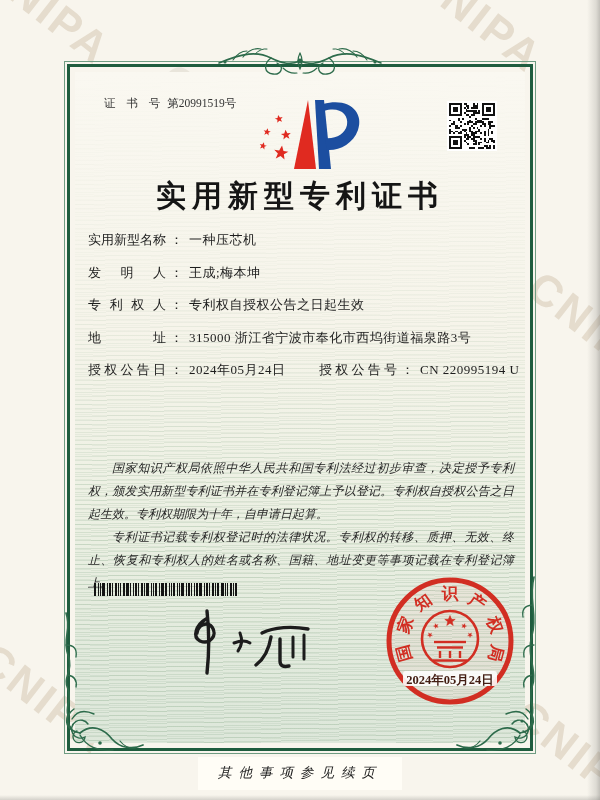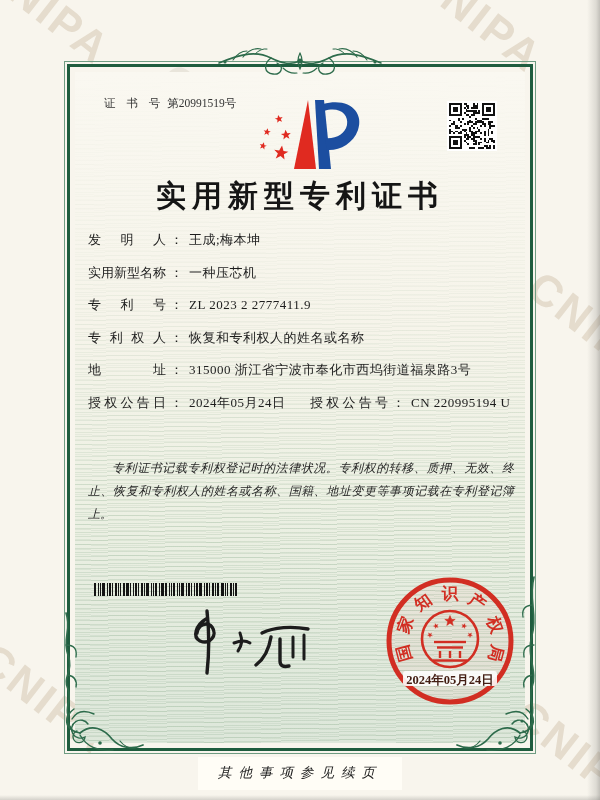--- a/index.html
+++ b/index.html
@@ -33,21 +33,21 @@
   .logo{position:absolute;left:254px;top:97px;}
   .qr{position:absolute;left:447px;top:101px;width:46px;height:46px;background:#fff;padding:2px;}
   .title{position:absolute;left:65px;top:176px;width:470px;text-align:center;
          font-size:30px;font-weight:700;letter-spacing:6px;color:#151515;}
   .rows{position:absolute;left:88px;top:230px;width:428px;font-size:13px;color:#1d1d1d;}
   .frow{margin-bottom:12.5px;height:20px;line-height:20px;white-space:nowrap;}
   .flabel{display:inline-block;width:78px;text-align:justify;text-align-last:justify;vertical-align:top;}
   .fcolon{display:inline-block;margin:0 6px 0 4px;}
   .fvalue{letter-spacing:.5px;}
   .grantrow{position:relative;margin-top:0;}
-  .grant2{position:absolute;left:222px;top:0;white-space:nowrap;}
+  .grant2{position:absolute;left:231px;top:0;white-space:nowrap;}
   .legal{position:absolute;left:88px;top:457px;width:426px;font-size:12px;line-height:1.92;
          text-align:justify;font-style:italic;color:#272727;}
   .legal p{margin:0;text-indent:2em;}
   .barcode{position:absolute;left:94px;top:583px;width:152px;height:13px;display:flex;align-items:stretch;overflow:hidden;}
   .barcode div{background:#141414;height:100%;}
   .signer{position:absolute;left:95px;top:633px;font-size:13.5px;color:#1b1b1b;line-height:27px;font-weight:500;}
   .sig{position:absolute;left:176px;top:603px;}
   .seal{position:absolute;left:384px;top:575px;mix-blend-mode:multiply;opacity:.95;}
   .pagenum{position:absolute;left:65px;top:727px;width:470px;text-align:center;font-size:10.5px;
            letter-spacing:1px;color:#3c3c3c;}
@@ -334,43 +334,41 @@
         <rect x="20" y="24" width="1" height="1" fill="#111"></rect>
         <rect x="21" y="24" width="1" height="1" fill="#111"></rect>
         <rect x="22" y="24" width="1" height="1" fill="#111"></rect>
         <rect x="24" y="24" width="1" height="1" fill="#111"></rect>
       </svg>
 
     <div class="title">实用新型专利证书</div>
 
     <div class="rows">
       <div class="frow">
+        <span class="flabel">实用新型名称</span><span class="fcolon">：</span><span class="fvalue">一种压芯机</span>
+      </div>
+      <div class="frow">
         <span class="flabel">发明人</span><span class="fcolon">：</span><span class="fvalue">王成;梅本坤</span>
       </div>
       <div class="frow">
-        <span class="flabel">实用新型名称</span><span class="fcolon">：</span><span class="fvalue">一种压芯机</span>
-      </div>
-      <div class="frow">
-        <span class="flabel">专利号</span><span class="fcolon">：</span><span class="fvalue">ZL 2023 2 2777411.9</span>
-      </div>
-      <div class="frow">
-        <span class="flabel">专利权人</span><span class="fcolon">：</span><span class="fvalue">恢复和专利权人的姓名或名称</span>
+        <span class="flabel">专利权人</span><span class="fcolon">：</span><span class="fvalue">专利权自授权公告之日起生效</span>
       </div>
       <div class="frow">
         <span class="flabel">地址</span><span class="fcolon">：</span><span class="fvalue">315000 浙江省宁波市奉化市西坞街道福泉路3号</span>
       </div>
       <div class="frow grantrow">
         <span class="flabel">授权公告日</span><span class="fcolon">：</span><span class="fvalue">2024年05月24日</span>
         <span class="grant2">
           <span class="flabel">授权公告号</span><span class="fcolon">：</span><span class="fvalue">CN 220995194 U</span>
         </span>
       </div>
     </div>
 
     <div class="legal">
+      <p>国家知识产权局依照中华人民共和国专利法经过初步审查，决定授予专利权，颁发实用新型专利证书并在专利登记簿上予以登记。专利权自授权公告之日起生效。专利权期限为十年，自申请日起算。</p>
       <p>专利证书记载专利权登记时的法律状况。专利权的转移、质押、无效、终止、恢复和专利权人的姓名或名称、国籍、地址变更等事项记载在专利登记簿上。</p>
     </div>
 
     <div class="barcode" id="barcodeBox">
         <div style="width: 2px; margin-right: 2px;"></div>
         <div style="width: 1px; margin-right: 1px;"></div>
         <div style="width: 1px; margin-right: 1px;"></div>
         <div style="width: 3px; margin-right: 2px;"></div>
         <div style="width: 1px; margin-right: 1px;"></div>
         <div style="width: 2px; margin-right: 1px;"></div>

